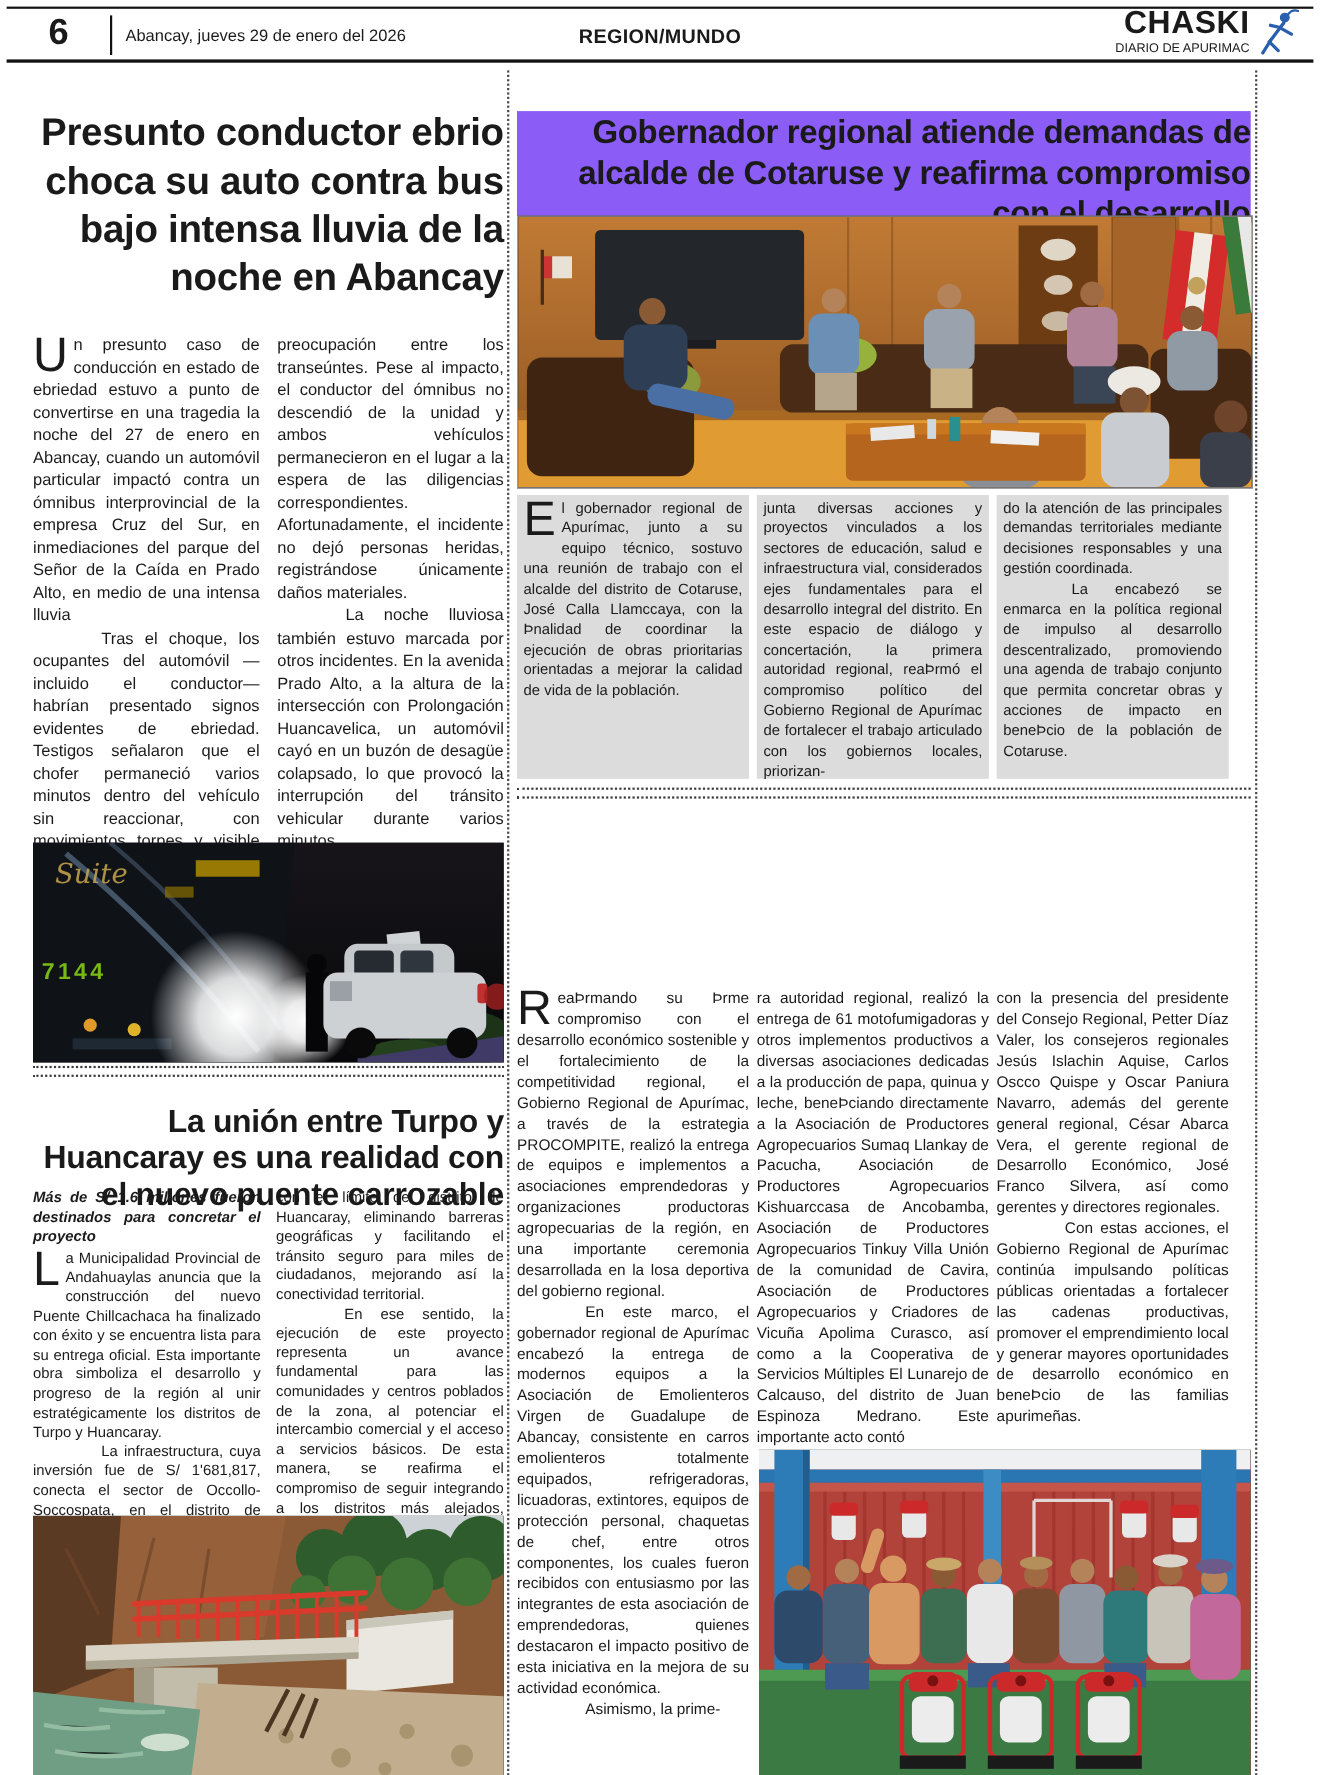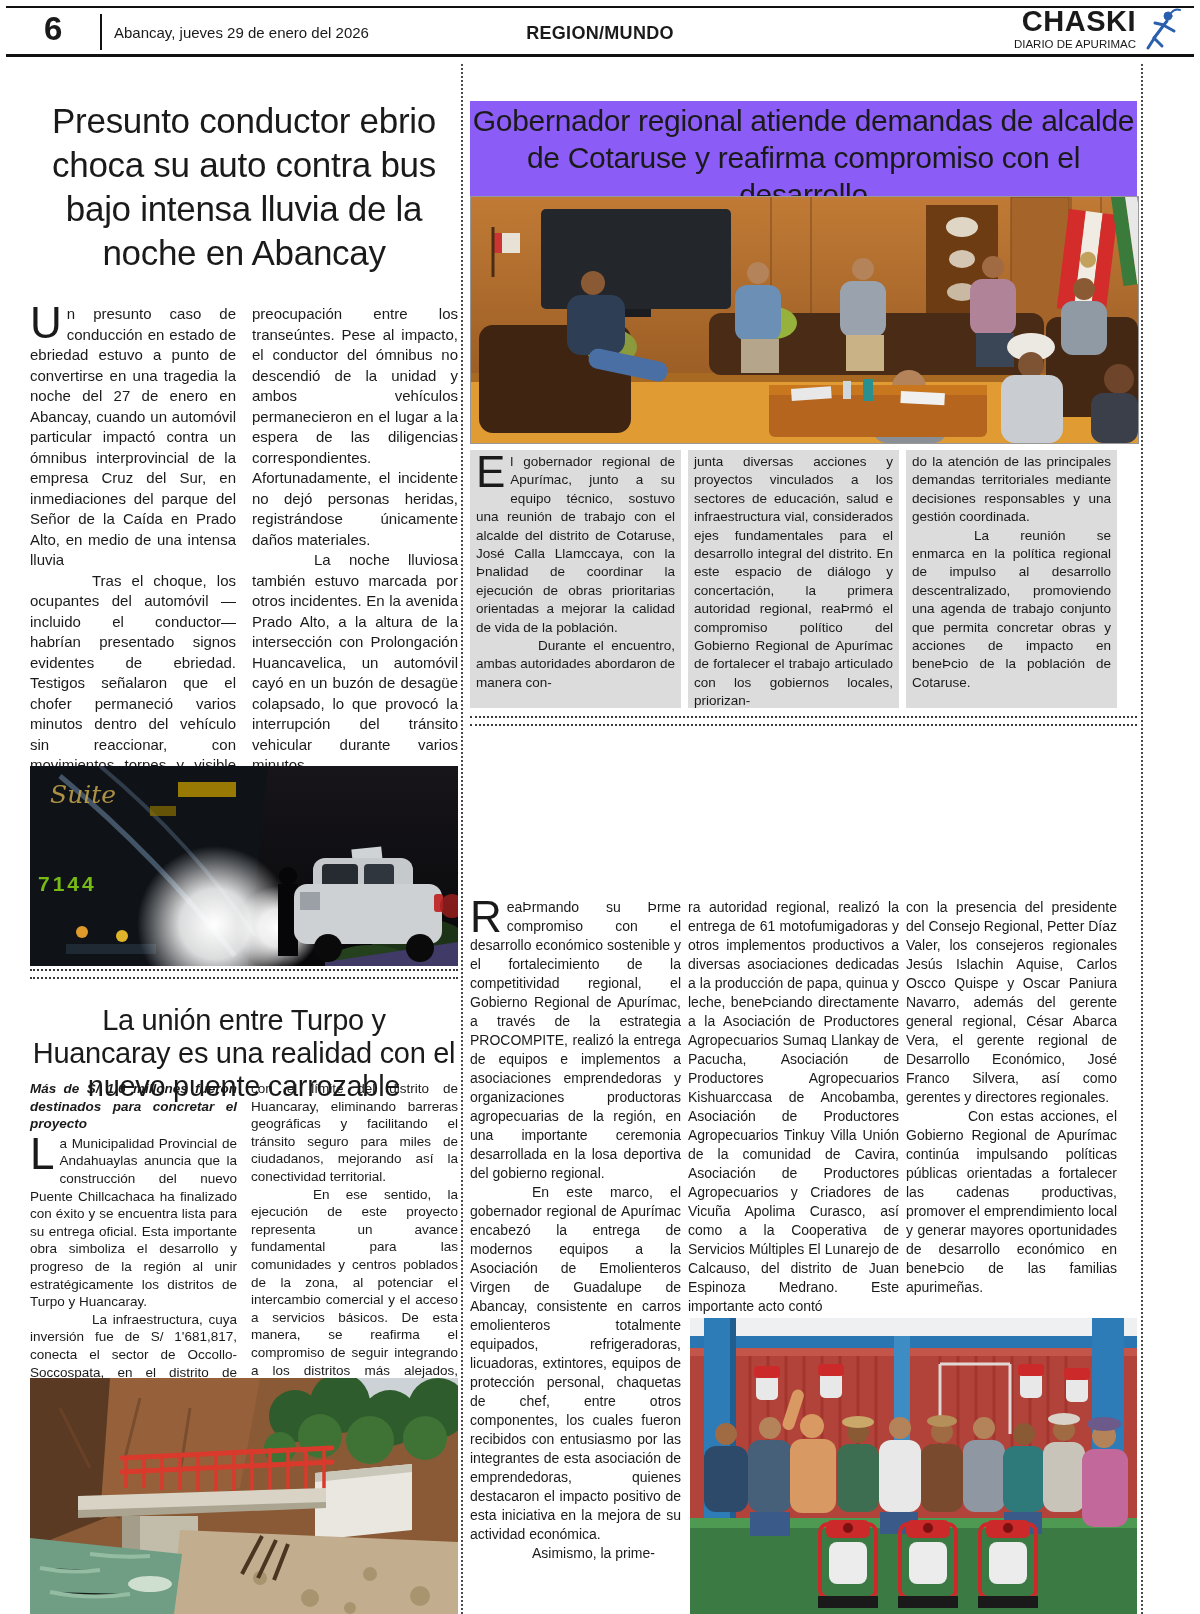--- a/index.html
+++ b/index.html
@@ -17,21 +17,21 @@
   .hdr-date{left:114px;top:24px;font-size:15px;}
   .hdr-section{left:0;right:0;top:23px;text-align:center;font-weight:bold;font-size:18px;letter-spacing:.3px;}
   .masthead{right:64px;top:7px;text-align:right;line-height:1;}
   .mh-title{font-size:29px;font-weight:800;letter-spacing:.5px;}
   .mh-sub{font-size:11.5px;margin-top:3px;padding-left:12px;}
   .mh-logo{position:absolute;right:14px;top:8px;width:46px;height:44px;}
   
   .dotrule{position:absolute;height:6px;border-top:2px dotted #3a3a3a;border-bottom:2px dotted #3a3a3a;}
   .vrule{position:absolute;top:64px;bottom:0;width:0;border-left:2px dotted #4a4a4a;}
   
-  .headline{font-weight:normal;text-align:center;letter-spacing:-.3px;}
+  .headline{font-weight:bold;text-align:right;letter-spacing:-.3px;}
   .hl-crash{left:30px;top:76px;width:428px;font-size:35px;line-height:44px;}
   .hl-gob{left:470px;top:76px;width:667px;height:112px;background:#8b5cf6;font-size:30px;line-height:37px;padding-top:1px;box-sizing:border-box;}
   .hl-gore{left:470px;top:726px;width:667px;font-size:30px;line-height:40px;}
   .hl-puente{left:30px;top:980px;width:428px;font-size:29px;line-height:33px;}
   
   .body-flex{display:flex;}
   .col{text-align:justify;}
   .para{margin:0;}
   .para.ind{text-indent:62px;}
   .dropcap{float:left;font-size:44px;line-height:36px;padding:1px 5px 0 0;font-weight:400;}
@@ -285,28 +285,27 @@
       <rect x="320" y="192" width="40" height="12" fill="#e8e8e8" transform="rotate(-4 320 192)"></rect>
       <rect x="430" y="194" width="44" height="12" fill="#f0f0f0" transform="rotate(3 430 194)"></rect>
       <rect x="392" y="182" width="10" height="22" fill="#2a8f8f"></rect>
       <rect x="372" y="184" width="8" height="18" fill="#cfd8dd"></rect>
     </svg>
   </div>
 
   <div class="abs body-flex gob-body">
     <div class="col">
       <p class="para"><span class="dropcap">E</span><span>l gobernador regional de Apurímac, junto a su equipo técnico, sostuvo una reunión de trabajo con el alcalde del distrito de Cotaruse, José Calla Llamccaya, con la Þnalidad de coordinar la ejecución de obras prioritarias orientadas a mejorar la calidad de vida de la población.</span></p>
-      <p class="para ind">Durante el encuentro, ambas autoridades abordaron de manera con-</p>
     </div>
     <div class="col">
       <p class="para">junta diversas acciones y proyectos vinculados a los sectores de educación, salud e infraestructura vial, considerados ejes fundamentales para el desarrollo integral del distrito.  En este espacio de diálogo y concertación, la primera autoridad regional, reaÞrmó el compromiso político del Gobierno Regional de Apurímac de fortalecer el trabajo articulado con los gobiernos locales, priorizan-</p>
     </div>
     <div class="col">
       <p class="para">do la atención de las principales demandas territoriales mediante decisiones responsables y una gestión coordinada.</p>
-      <p class="para ind">La reunión se enmarca en la política regional de impulso al desarrollo descentralizado, promoviendo una agenda de trabajo conjunto que permita concretar obras y acciones de impacto en beneÞcio de la población de Cotaruse.</p>
+      <p class="para ind">La encabezó se enmarca en la política regional de impulso al desarrollo descentralizado, promoviendo una agenda de trabajo conjunto que permita concretar obras y acciones de impacto en beneÞcio de la población de Cotaruse.</p>
     </div>
   </div>
 
   <div class="abs body-flex gore-body">
     <div class="col">
       <p class="para"><span class="dropcap">R</span><span>eaÞrmando su Þrme compromiso con el desarrollo económico sostenible y el fortalecimiento de la competitividad regional, el Gobierno Regional de Apurímac, a través de la estrategia PROCOMPITE, realizó la entrega de equipos e implementos a asociaciones emprendedoras y organizaciones productoras agropecuarias de la región, en una importante ceremonia desarrollada en la losa deportiva del gobierno regional.</span></p>
       <p class="para ind">En este marco, el gobernador regional de Apurímac encabezó la entrega de modernos equipos a la Asociación de Emolienteros Virgen de Guadalupe de Abancay, consistente en carros emolienteros totalmente equipados, refrigeradoras, licuadoras, extintores, equipos de protección personal, chaquetas de chef, entre otros componentes, los cuales fueron recibidos con entusiasmo por las integrantes de esta asociación de emprendedoras, quienes destacaron el impacto positivo de esta iniciativa en la mejora de su actividad económica.</p>
       <p class="para ind">Asimismo, la prime-</p>
     </div>
     <div class="col">

